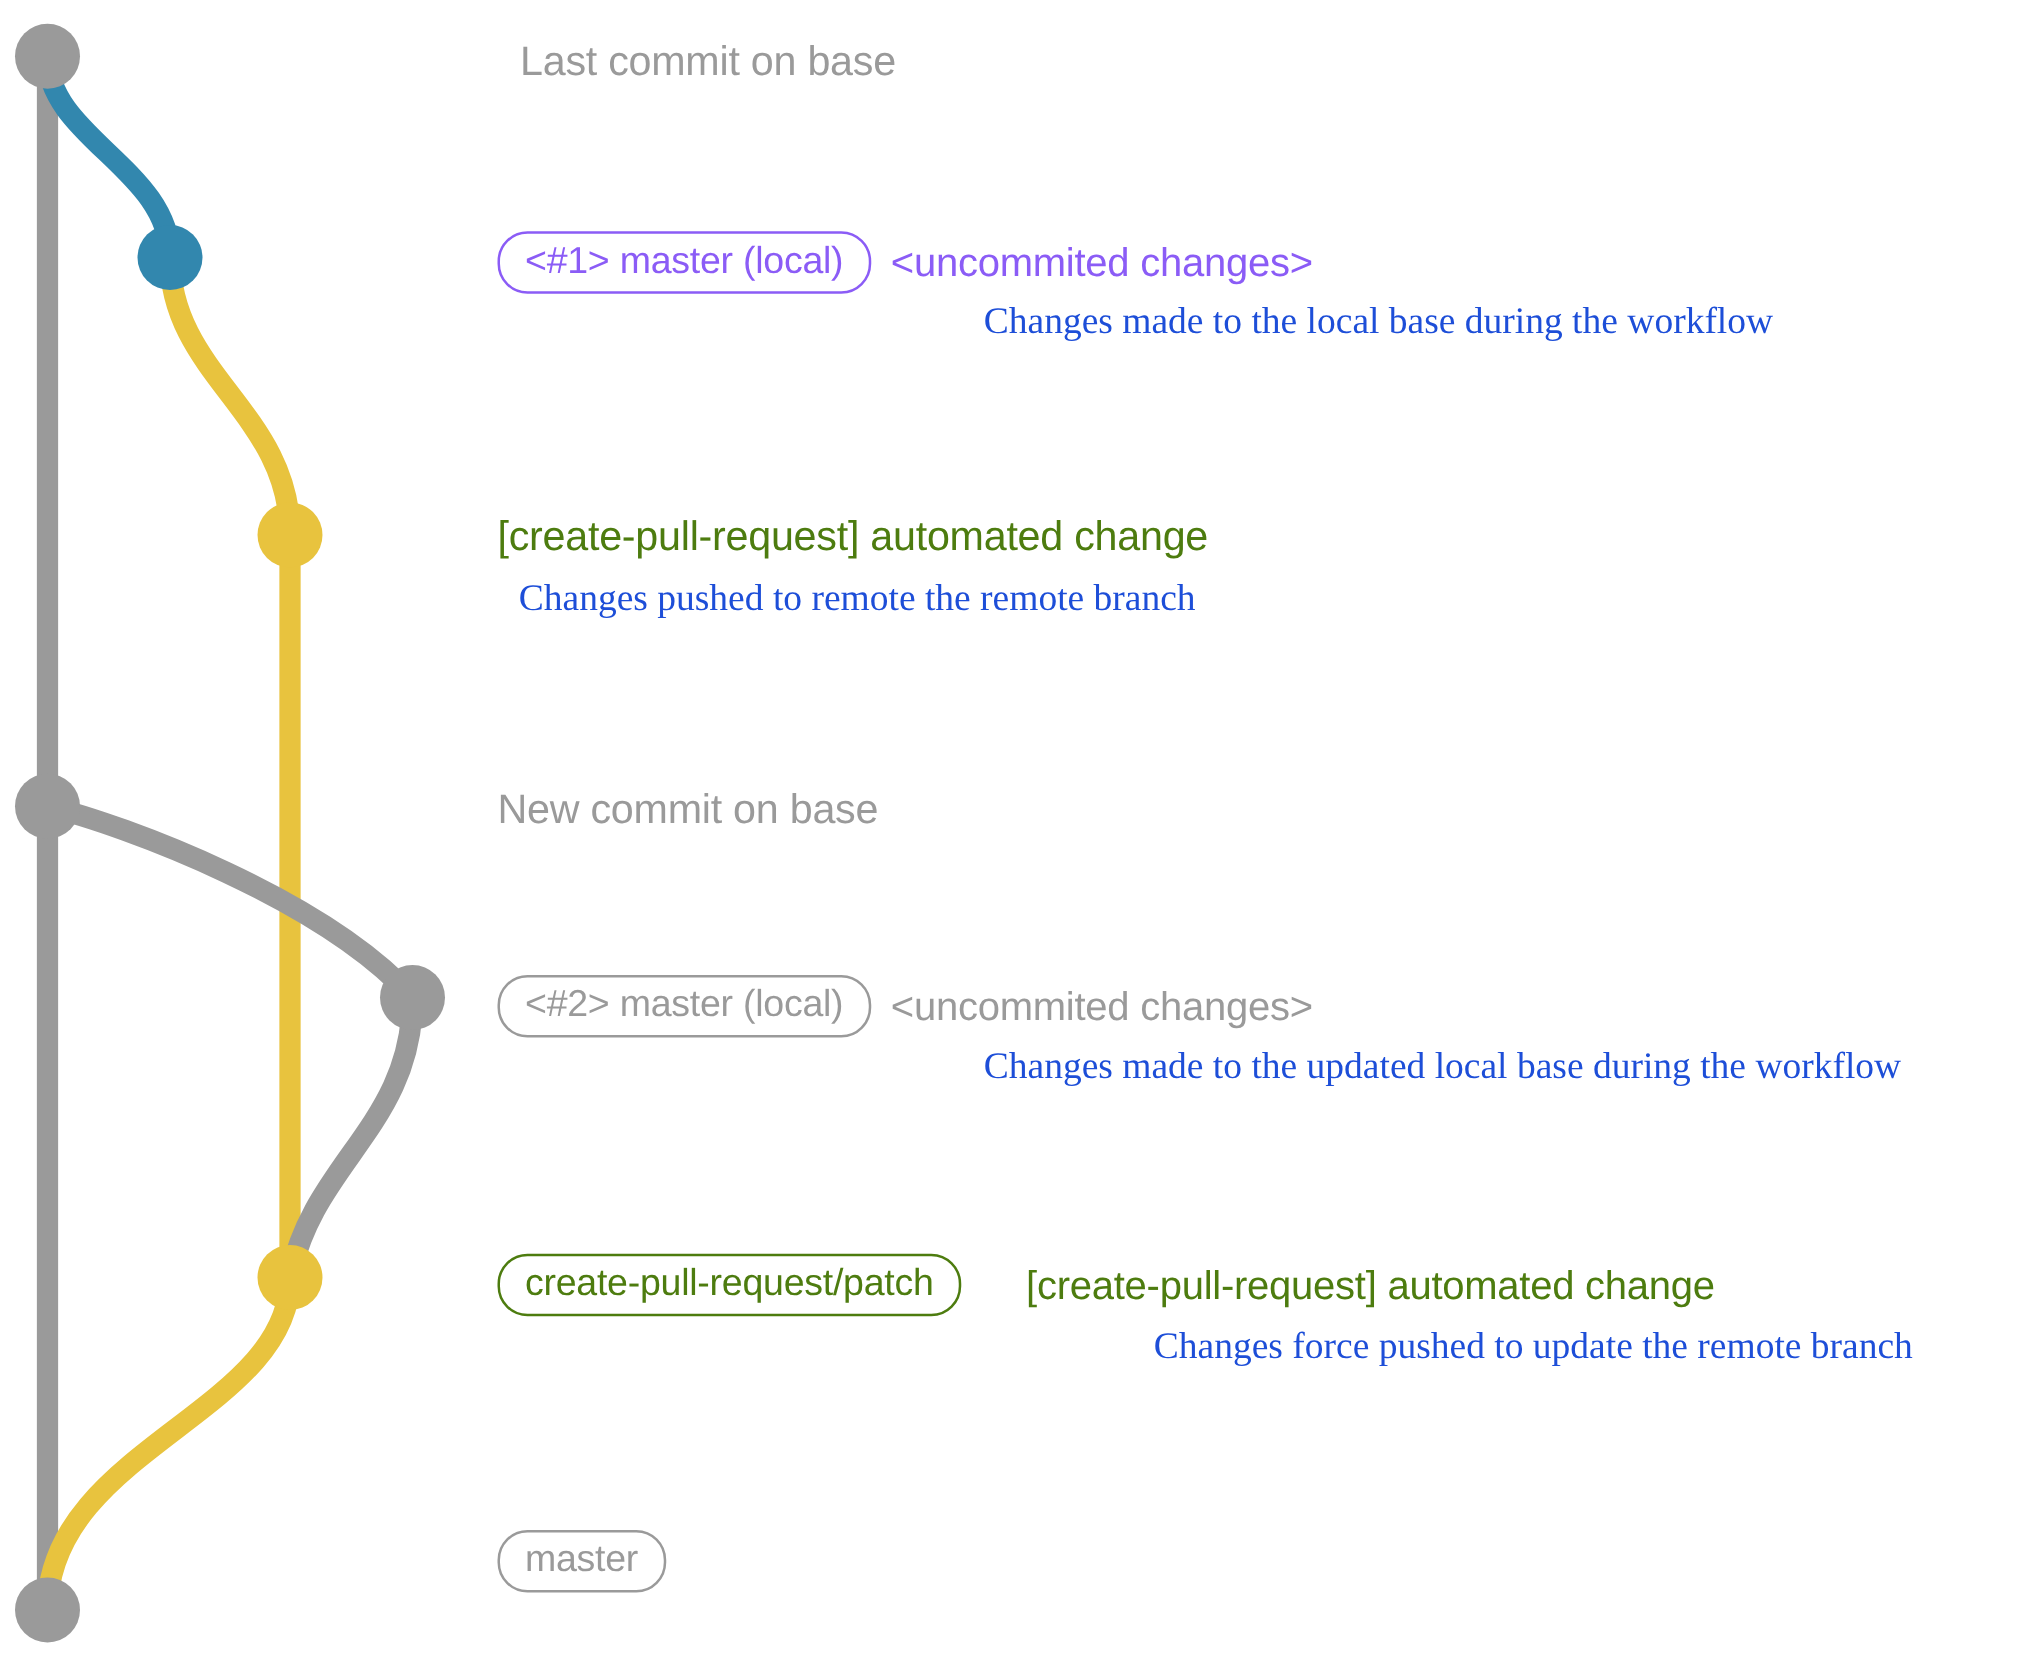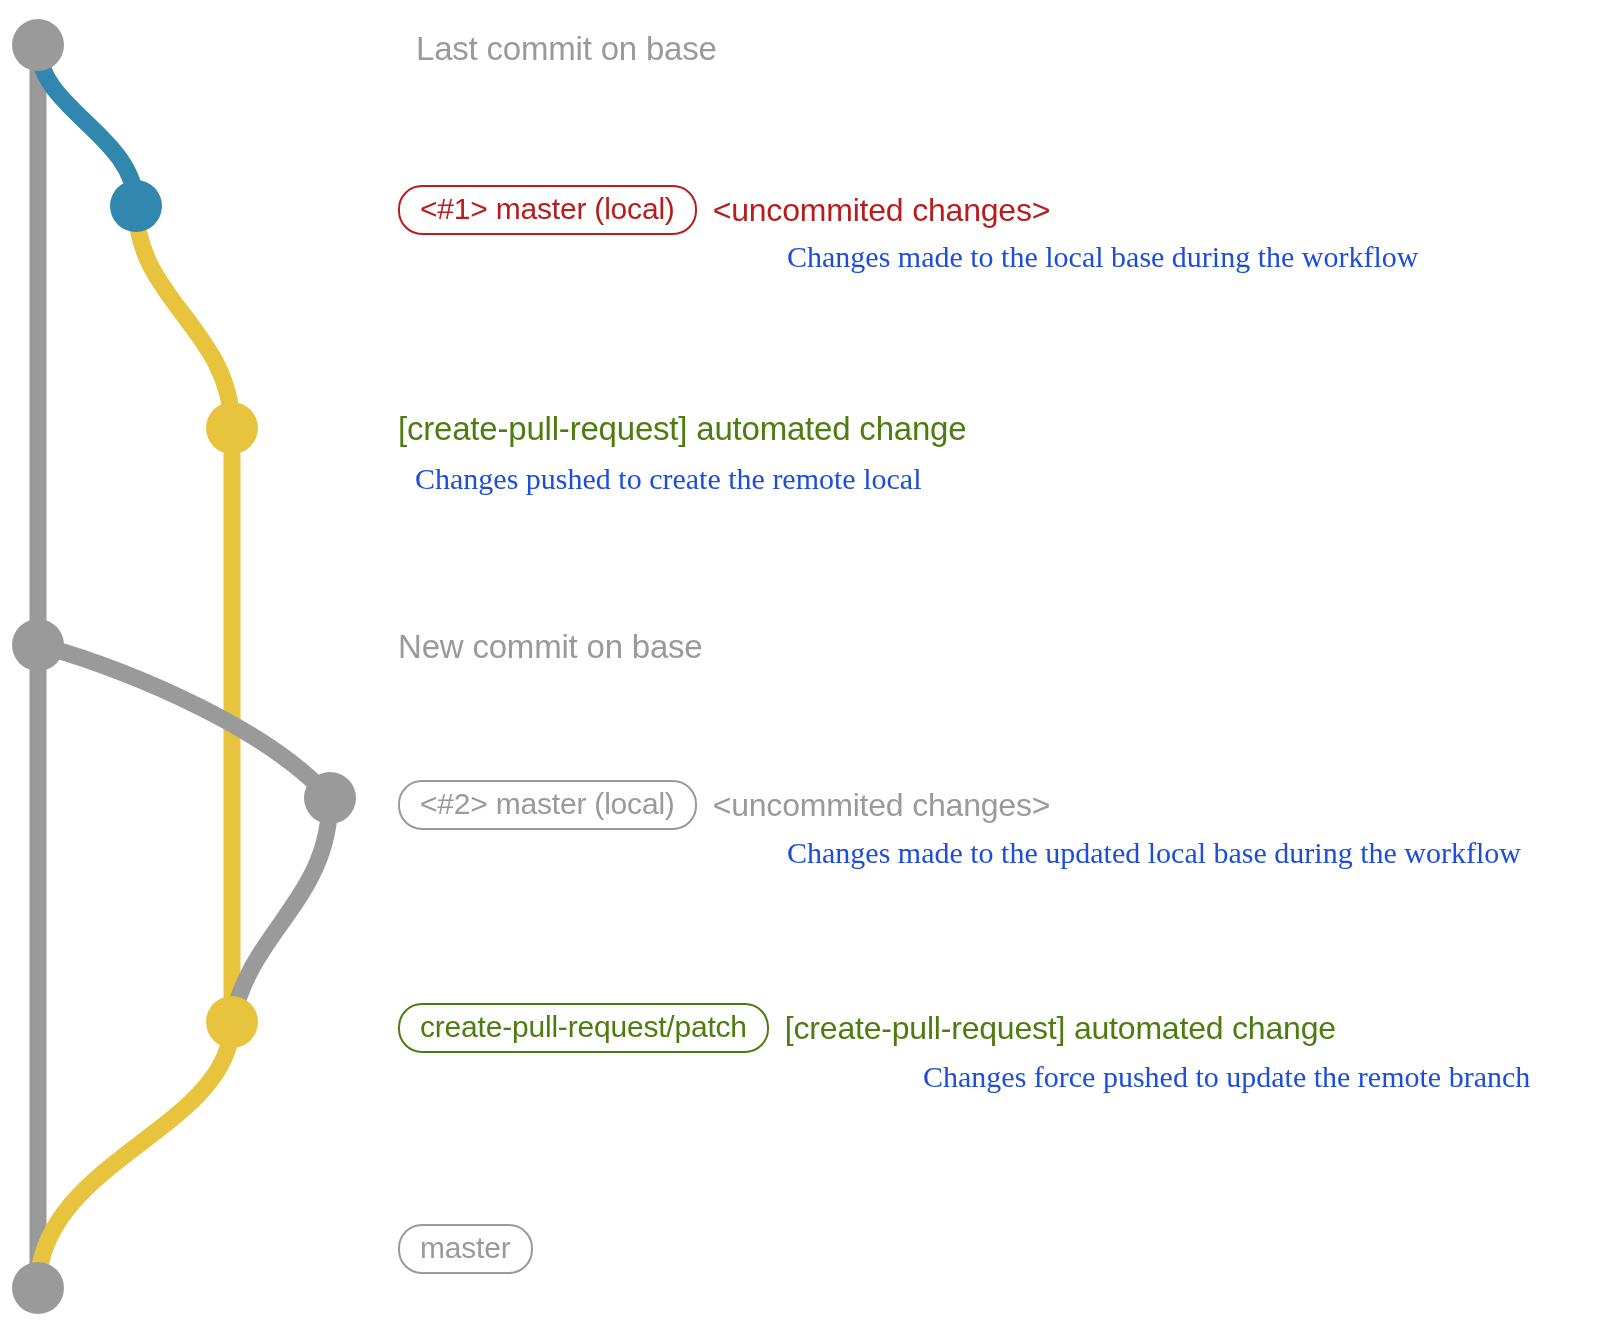--- a/index.html
+++ b/index.html
@@ -56,21 +56,21 @@
   .desc {
     position: absolute;
     font-family: "Liberation Serif", serif;
     font-size: 30px;
     color: #1d4ed8;
     white-space: nowrap;
     letter-spacing: 0px;
   }
 
   .c-gray  { color: #9a9a9a; }
-  .c-blue  { color: #b91c1c; }
+  .c-blue  { color: #8b5cf6; }
   .c-yellow{ color: #4d7c0f; }
 </style>
 </head>
 <body>
 
 <svg id="graph-svg" viewBox="0 0 400 1344" xmlns="http://www.w3.org/2000/svg">
   <g fill="none" stroke-linecap="round" stroke-width="17">
 
     <path d="M38,45 L38,1288" stroke="#9a9a9a"></path>
 
@@ -104,33 +104,33 @@
 
 <div class="row" style="left:398px; top:185px;">
   <span class="chip c-blue">&lt;#1&gt; master (local)</span>
   <span class="chip-msg c-blue">&lt;uncommited changes&gt;</span>
 </div>
 <div class="desc" style="left:787px; top:240px;">Changes made to the local base during the workflow</div>
 
 <div class="row" style="left:398px; top:410px;">
   <span class="plain-title c-yellow">[create-pull-request] automated change</span>
 </div>
-<div class="desc" style="left:415px; top:462px;">Changes pushed to create the remote local</div>
+<div class="desc" style="left:415px; top:462px;">Changes pushed to remote the remote branch</div>
 
 <div class="row" style="left:398px; top:628px;justify-content:center;">
   <span class="plain-title c-gray">New commit on base</span>
 </div>
 
 <div class="row" style="left:398px; top:780px;">
   <span class="chip c-gray">&lt;#2&gt; master (local)</span>
   <span class="chip-msg c-gray">&lt;uncommited changes&gt;</span>
 </div>
 <div class="desc" style="left:787px; top:836px;">Changes made to the updated local base during the workflow</div>
 
-<div class="row" style="left:398px; top:1003px;">
+<div class="row" style="left:398px; top:1003px;gap:36px;">
   <span class="chip c-yellow">create-pull-request/patch</span>
   <span class="chip-msg c-yellow">[create-pull-request] automated change</span>
 </div>
 <div class="desc" style="left:875px; top:1060px;margin-left:48px;">Changes force pushed to update the remote branch</div>
 
 <div class="row" style="left:398px; top:1224px;">
   <span class="chip c-gray">master</span>
 </div>
 
 </body></html>

